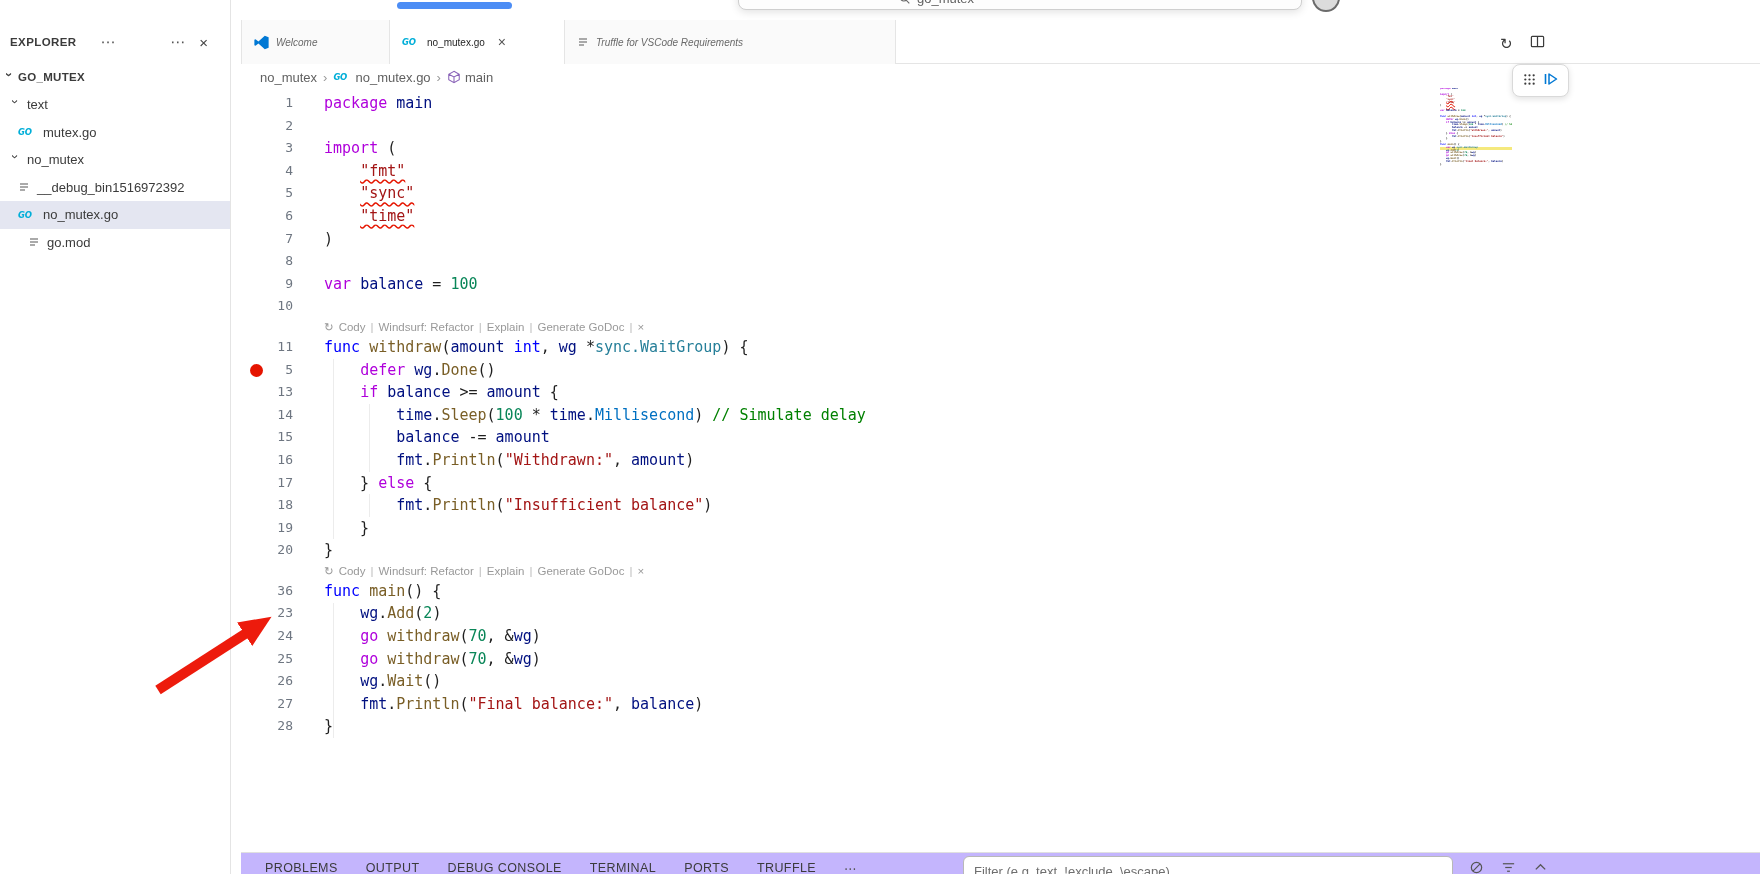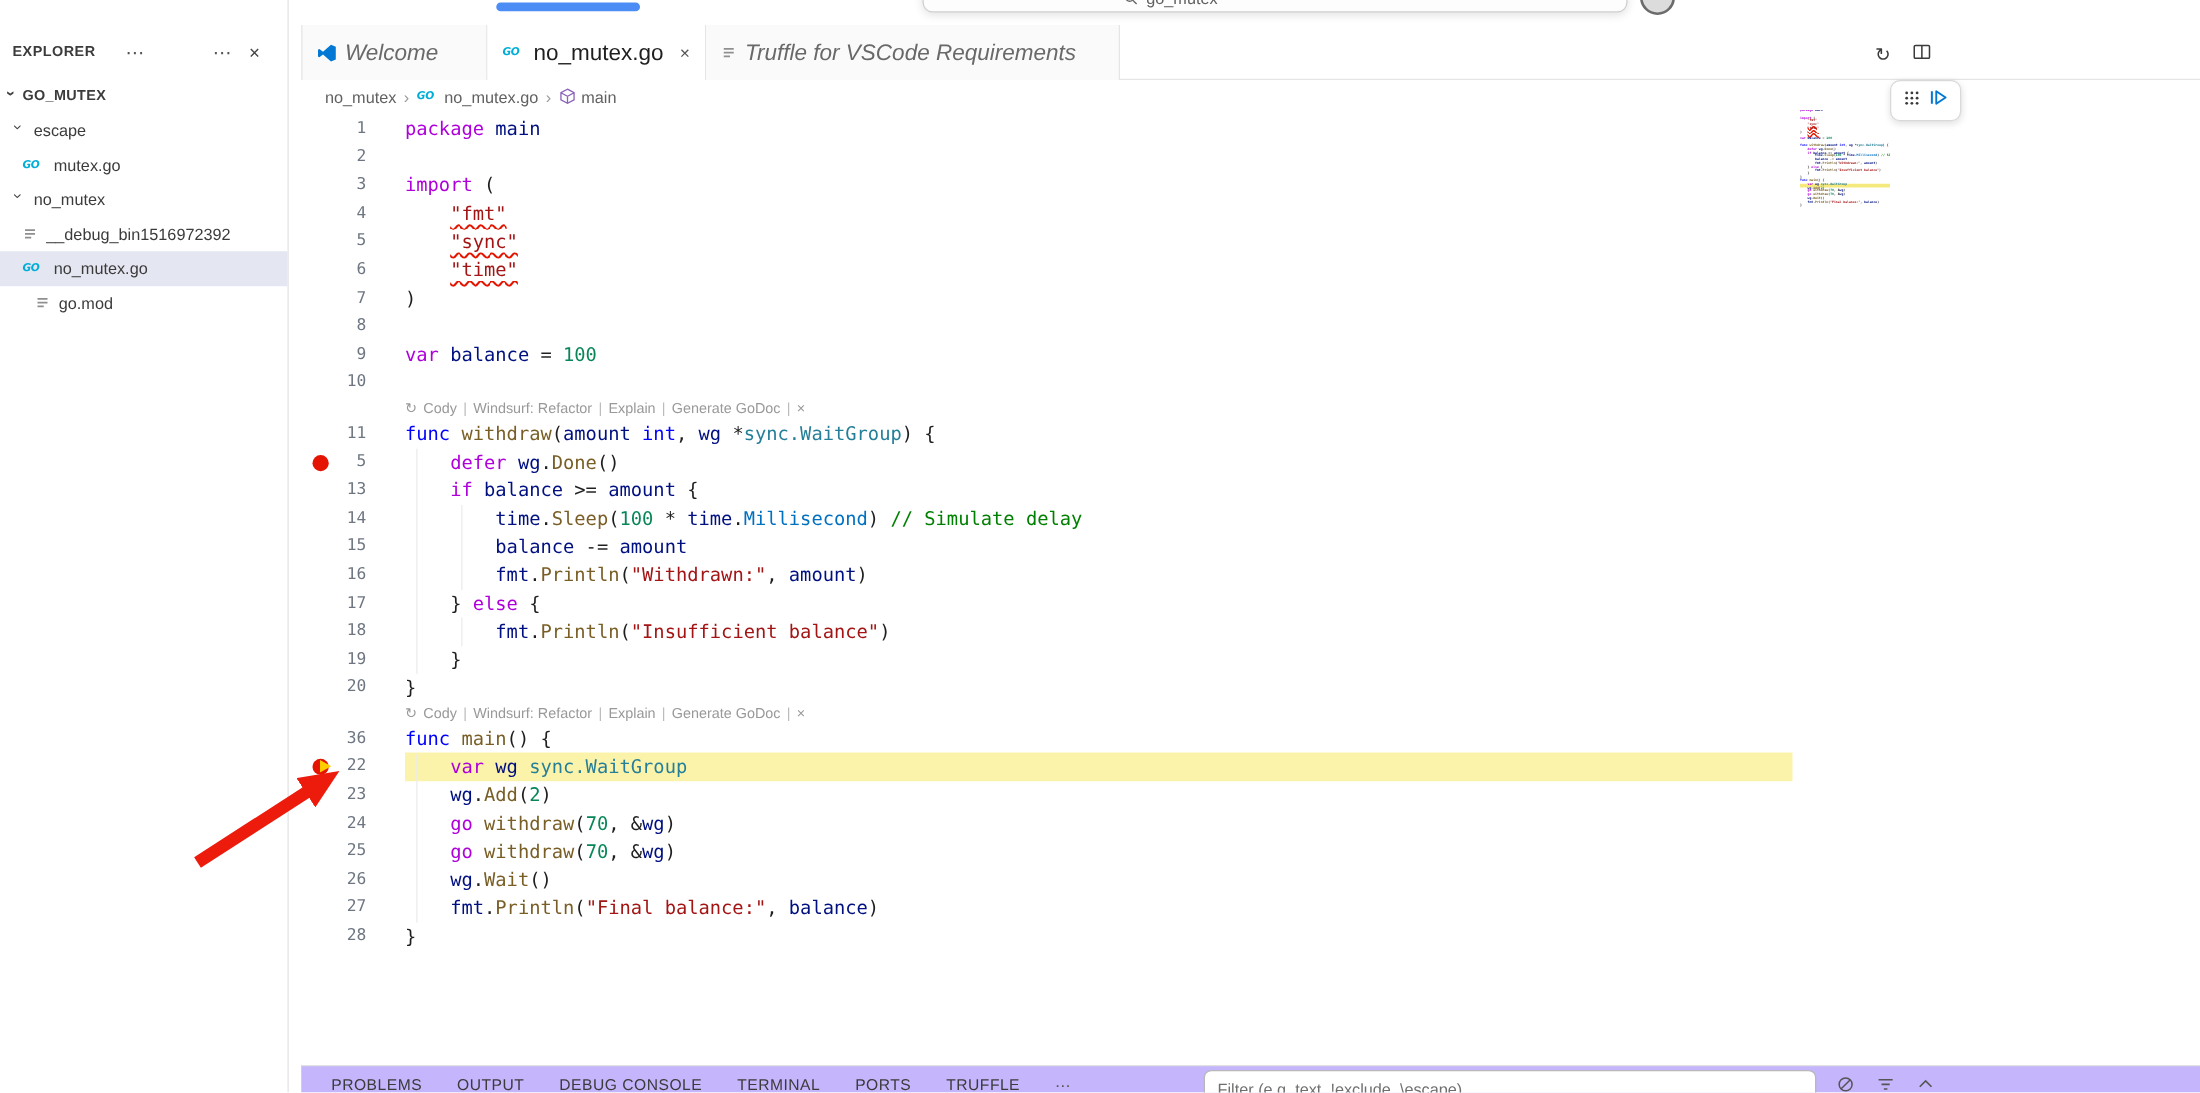--- a/index.html
+++ b/index.html
@@ -34,21 +34,21 @@
   .chev { display:inline-block; transform:rotate(90deg); font-size:13px; color:#424242; width:10px; }
   .gobadge { display:inline-block; color:#00aed8; font-family:"DejaVu Sans",sans-serif;
     font-style:italic; font-weight:800; font-size:8.5px; letter-spacing:-.3px; width:18px; }
 
   
   .tabbar { position:absolute; left:241px; top:0; right:0; height:64px; background:#fff;
     border-bottom:1px solid #e5e5e5; z-index:4; }
   .tab { position:absolute; top:20px; height:44px; display:flex; align-items:center; gap:7px;
     padding:0 12px; border-right:1px solid #e5e5e5; background:#fafafa; cursor:pointer; }
   .tab.active { background:#fff; }
-  .tab .tlabel { font-size:18px; color:#1f1f1f; white-space:nowrap; }
+  .tab .tlabel { font-size:10px; color:#1f1f1f; white-space:nowrap; }
   .tab.preview .tlabel { font-style:italic; color:#696969; }
   .tab .tclose { font-size:14px; color:#555; margin-left:6px; }
   .tabpill { position:absolute; left:156px; top:2px; width:115px; height:7px; border-radius:3.5px;
     background:#4c8df5; z-index:61; }
   .ed-actions { position:absolute; top:34px; left:1259px; display:flex; gap:17px; align-items:center;
     color:#3b3b3b; }
   .ed-sync { font-size:15px; cursor:pointer; }
 
   
   .breadcrumbs { position:absolute; left:241px; top:64px; right:0; height:26px;
@@ -128,21 +128,21 @@
     <span class="sb-dots" style="margin-left:0">⋯</span>
     <span class="sb-close">×</span>
   </div>
   <div class="sb-root">
     <span class="chev">›</span>
     <span>GO_MUTEX</span>
   </div>
   <div class="tree">
       <div class="trow" style="padding-left: 10px;">
         <span class="chev">›</span>
-        <span>escape</span>
+        <span>text</span>
       </div>
       <div class="trow" style="padding-left: 18px;">
         <span class="gobadge">GO</span>
         <span>mutex.go</span>
       </div>
       <div class="trow" style="padding-left: 10px;">
         <span class="chev">›</span>
         <span>no_mutex</span>
       </div>
       <div class="trow" style="padding-left: 18px;">
@@ -251,21 +251,20 @@
       <span class="lens-sep">|</span>
       <span class="lens-link">Windsurf: Refactor</span>
       <span class="lens-sep">|</span>
       <span class="lens-link">Explain</span>
       <span class="lens-sep">|</span>
       <span class="lens-link">Generate GoDoc</span>
       <span class="lens-sep">|</span>
       <span class="lens-link">×</span>
     </div>
     <div class="crow"><span class="cgut"><span class="cnum">36</span></span><span class="ctext"><span class="tk kb">func</span><span class="tk pl"> </span><span class="tk fn">main</span><span class="tk pl">() {</span></span></div>
-    <div class="crow hl"><span class="cgut"><span class="bpdot"></span><span class="dbgarrow"></span><span class="cnum">22</span></span><span class="ctext"><span class="tk pl">    </span><span class="tk kp">var</span><span class="tk pl"> </span><span class="tk vr">wg</span><span class="tk pl"> </span><span class="tk ty">sync.WaitGroup</span></span></div>
     <div class="crow"><span class="cgut"><span class="cnum">23</span></span><span class="ctext"><span class="tk pl">    </span><span class="tk vr">wg</span><span class="tk pl">.</span><span class="tk fn">Add</span><span class="tk pl">(</span><span class="tk nm">2</span><span class="tk pl">)</span></span></div>
     <div class="crow"><span class="cgut"><span class="cnum">24</span></span><span class="ctext"><span class="tk pl">    </span><span class="tk kp">go</span><span class="tk pl"> </span><span class="tk fn">withdraw</span><span class="tk pl">(</span><span class="tk nm">70</span><span class="tk pl">, &amp;</span><span class="tk vr">wg</span><span class="tk pl">)</span></span></div>
     <div class="crow"><span class="cgut"><span class="cnum">25</span></span><span class="ctext"><span class="tk pl">    </span><span class="tk kp">go</span><span class="tk pl"> </span><span class="tk fn">withdraw</span><span class="tk pl">(</span><span class="tk nm">70</span><span class="tk pl">, &amp;</span><span class="tk vr">wg</span><span class="tk pl">)</span></span></div>
     <div class="crow"><span class="cgut"><span class="cnum">26</span></span><span class="ctext"><span class="tk pl">    </span><span class="tk vr">wg</span><span class="tk pl">.</span><span class="tk fn">Wait</span><span class="tk pl">()</span></span></div>
     <div class="crow"><span class="cgut"><span class="cnum">27</span></span><span class="ctext"><span class="tk pl">    </span><span class="tk vr">fmt</span><span class="tk pl">.</span><span class="tk fn">Println</span><span class="tk pl">(</span><span class="tk st">"Final balance:"</span><span class="tk pl">, </span><span class="tk vr">balance</span><span class="tk pl">)</span></span></div>
     <div class="crow"><span class="cgut"><span class="cnum">28</span></span><span class="ctext"><span class="tk pl">}</span></span></div>
   </div>
 
 <div class="iguide" style="left:333px; top:358.6px; height:180.8px;"></div>
 <div class="iguide" style="left:369px; top:403.8px; height:67.8px;"></div>

